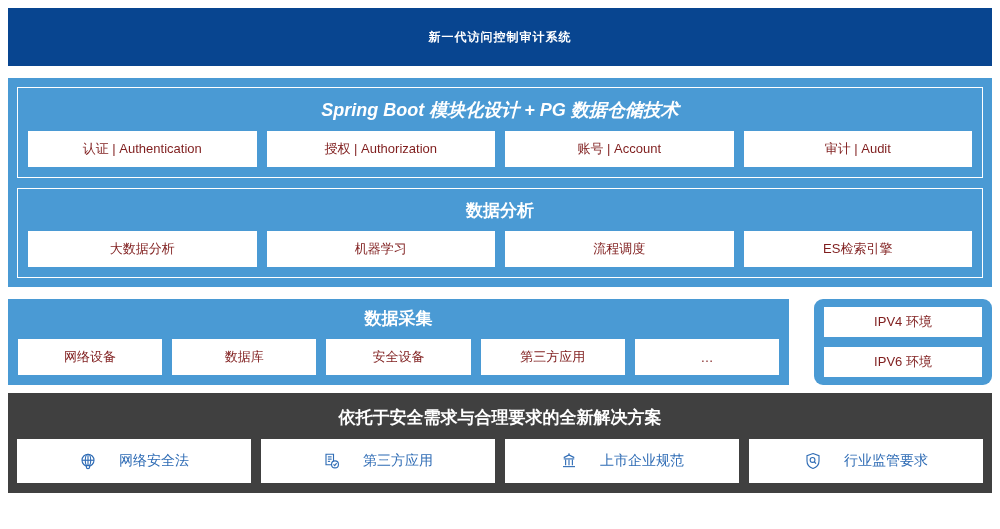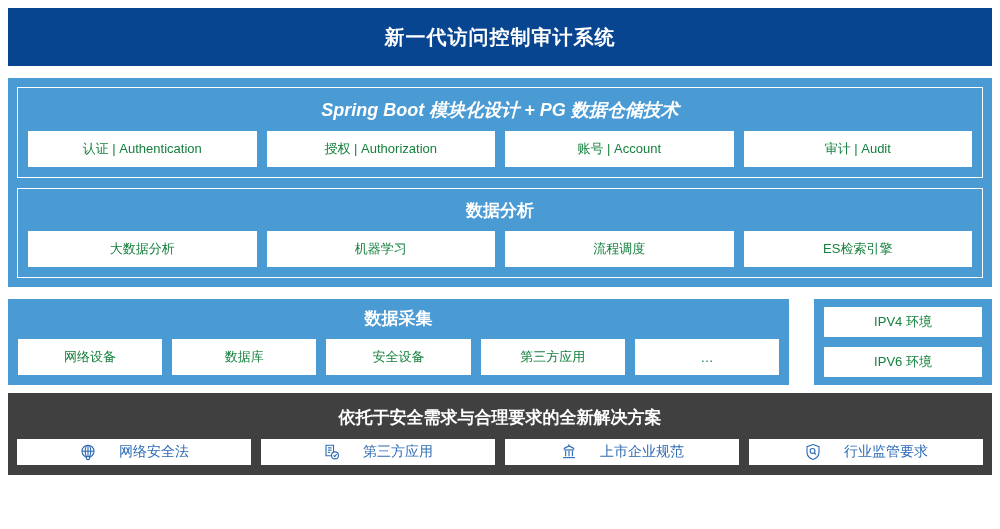--- a/index.html
+++ b/index.html
@@ -19,21 +19,21 @@
 
   
   .titlebar {
     margin: 0 8px;
     height: 58px;
     background: #084590;
     display: flex; align-items: center; justify-content: center;
   }
   .titlebar .title-text {
     color: #ffffff;
-    font-size: 20px;
+    font-size: 12px;
     font-weight: bold;
     letter-spacing: 1px;
   }
 
   
   .group {
     border: 1px solid #ffffff;
     padding: 8px 10px 10px 10px;
   }
   .group-title {
@@ -47,21 +47,21 @@
 
   .row {
     display: flex;
     gap: 10px;
   }
   .cell {
     flex: 1 1 0;
     background: #ffffff;
     height: 36px;
     display: flex; align-items: center; justify-content: center;
-    color: #15803d;
+    color: #7f1d1d;
     font-size: 13px;
     white-space: nowrap;
   }
 
   
   .arch {
     margin: 4px 8px;
     background: #4a9ad4;
     padding: 9px;
     display: flex; flex-direction: column; gap: 10px;
@@ -77,35 +77,36 @@
     flex: 1 1 auto;
     background: #4a9ad4;
     padding: 6px 10px 10px 10px;
   }
   .collect-side {
     width: 178px;
     background: #4a9ad4;
     padding: 8px 10px;
     display: flex; flex-direction: column; justify-content: center;
     gap: 10px;
+    border-radius: 9px;
   }
   .collect-side .cell { height: 30px; }
 
   
   .solution {
     margin: 0 8px 8px 8px;
     background: #404040;
     padding: 8px 9px 10px 9px;
   }
   .solution .group-title {
     font-size: 17px;
     padding: 5px 0 10px 0;
   }
   .solution .cell {
-    height: 26px;
+    height: 44px;
     gap: 22px;
     color: #2f6cb5;
     font-size: 14px;
   }
   .ic { width: 18px; height: 18px; display: inline-block; flex: 0 0 auto; }
   .ic svg { display: block; width: 18px; height: 18px; }
 </style>
 </head>
 <body>
 

